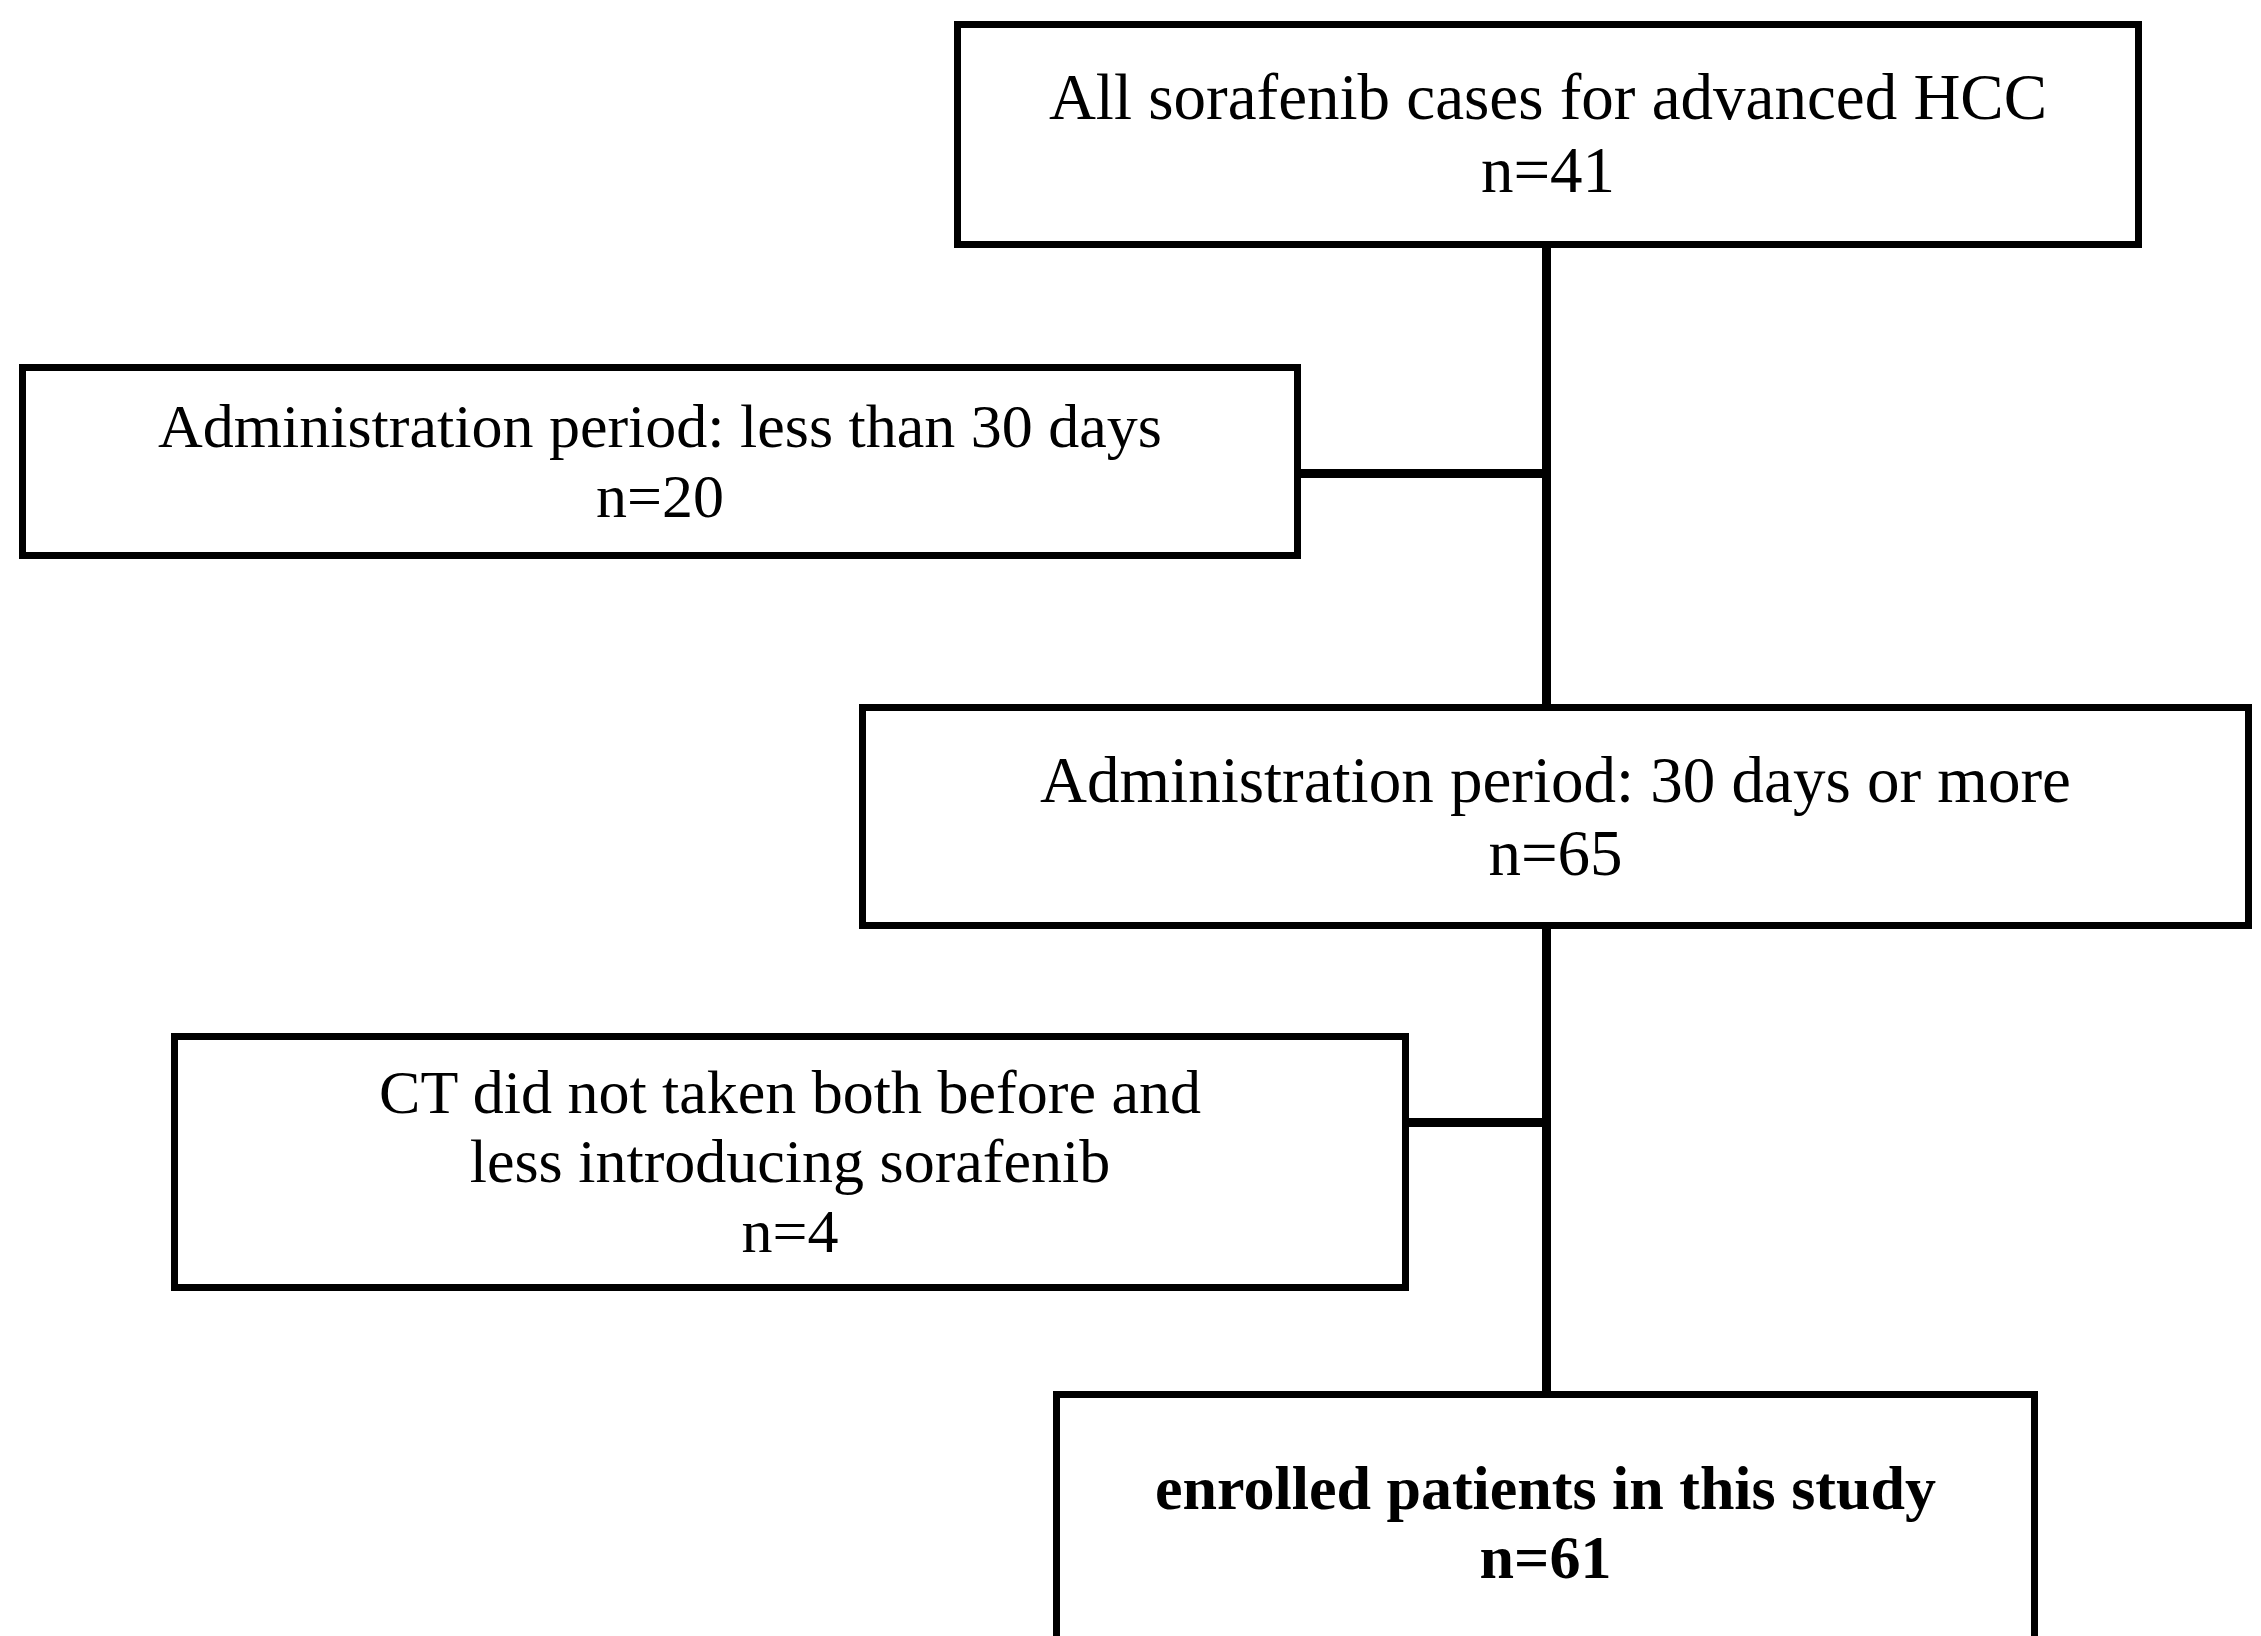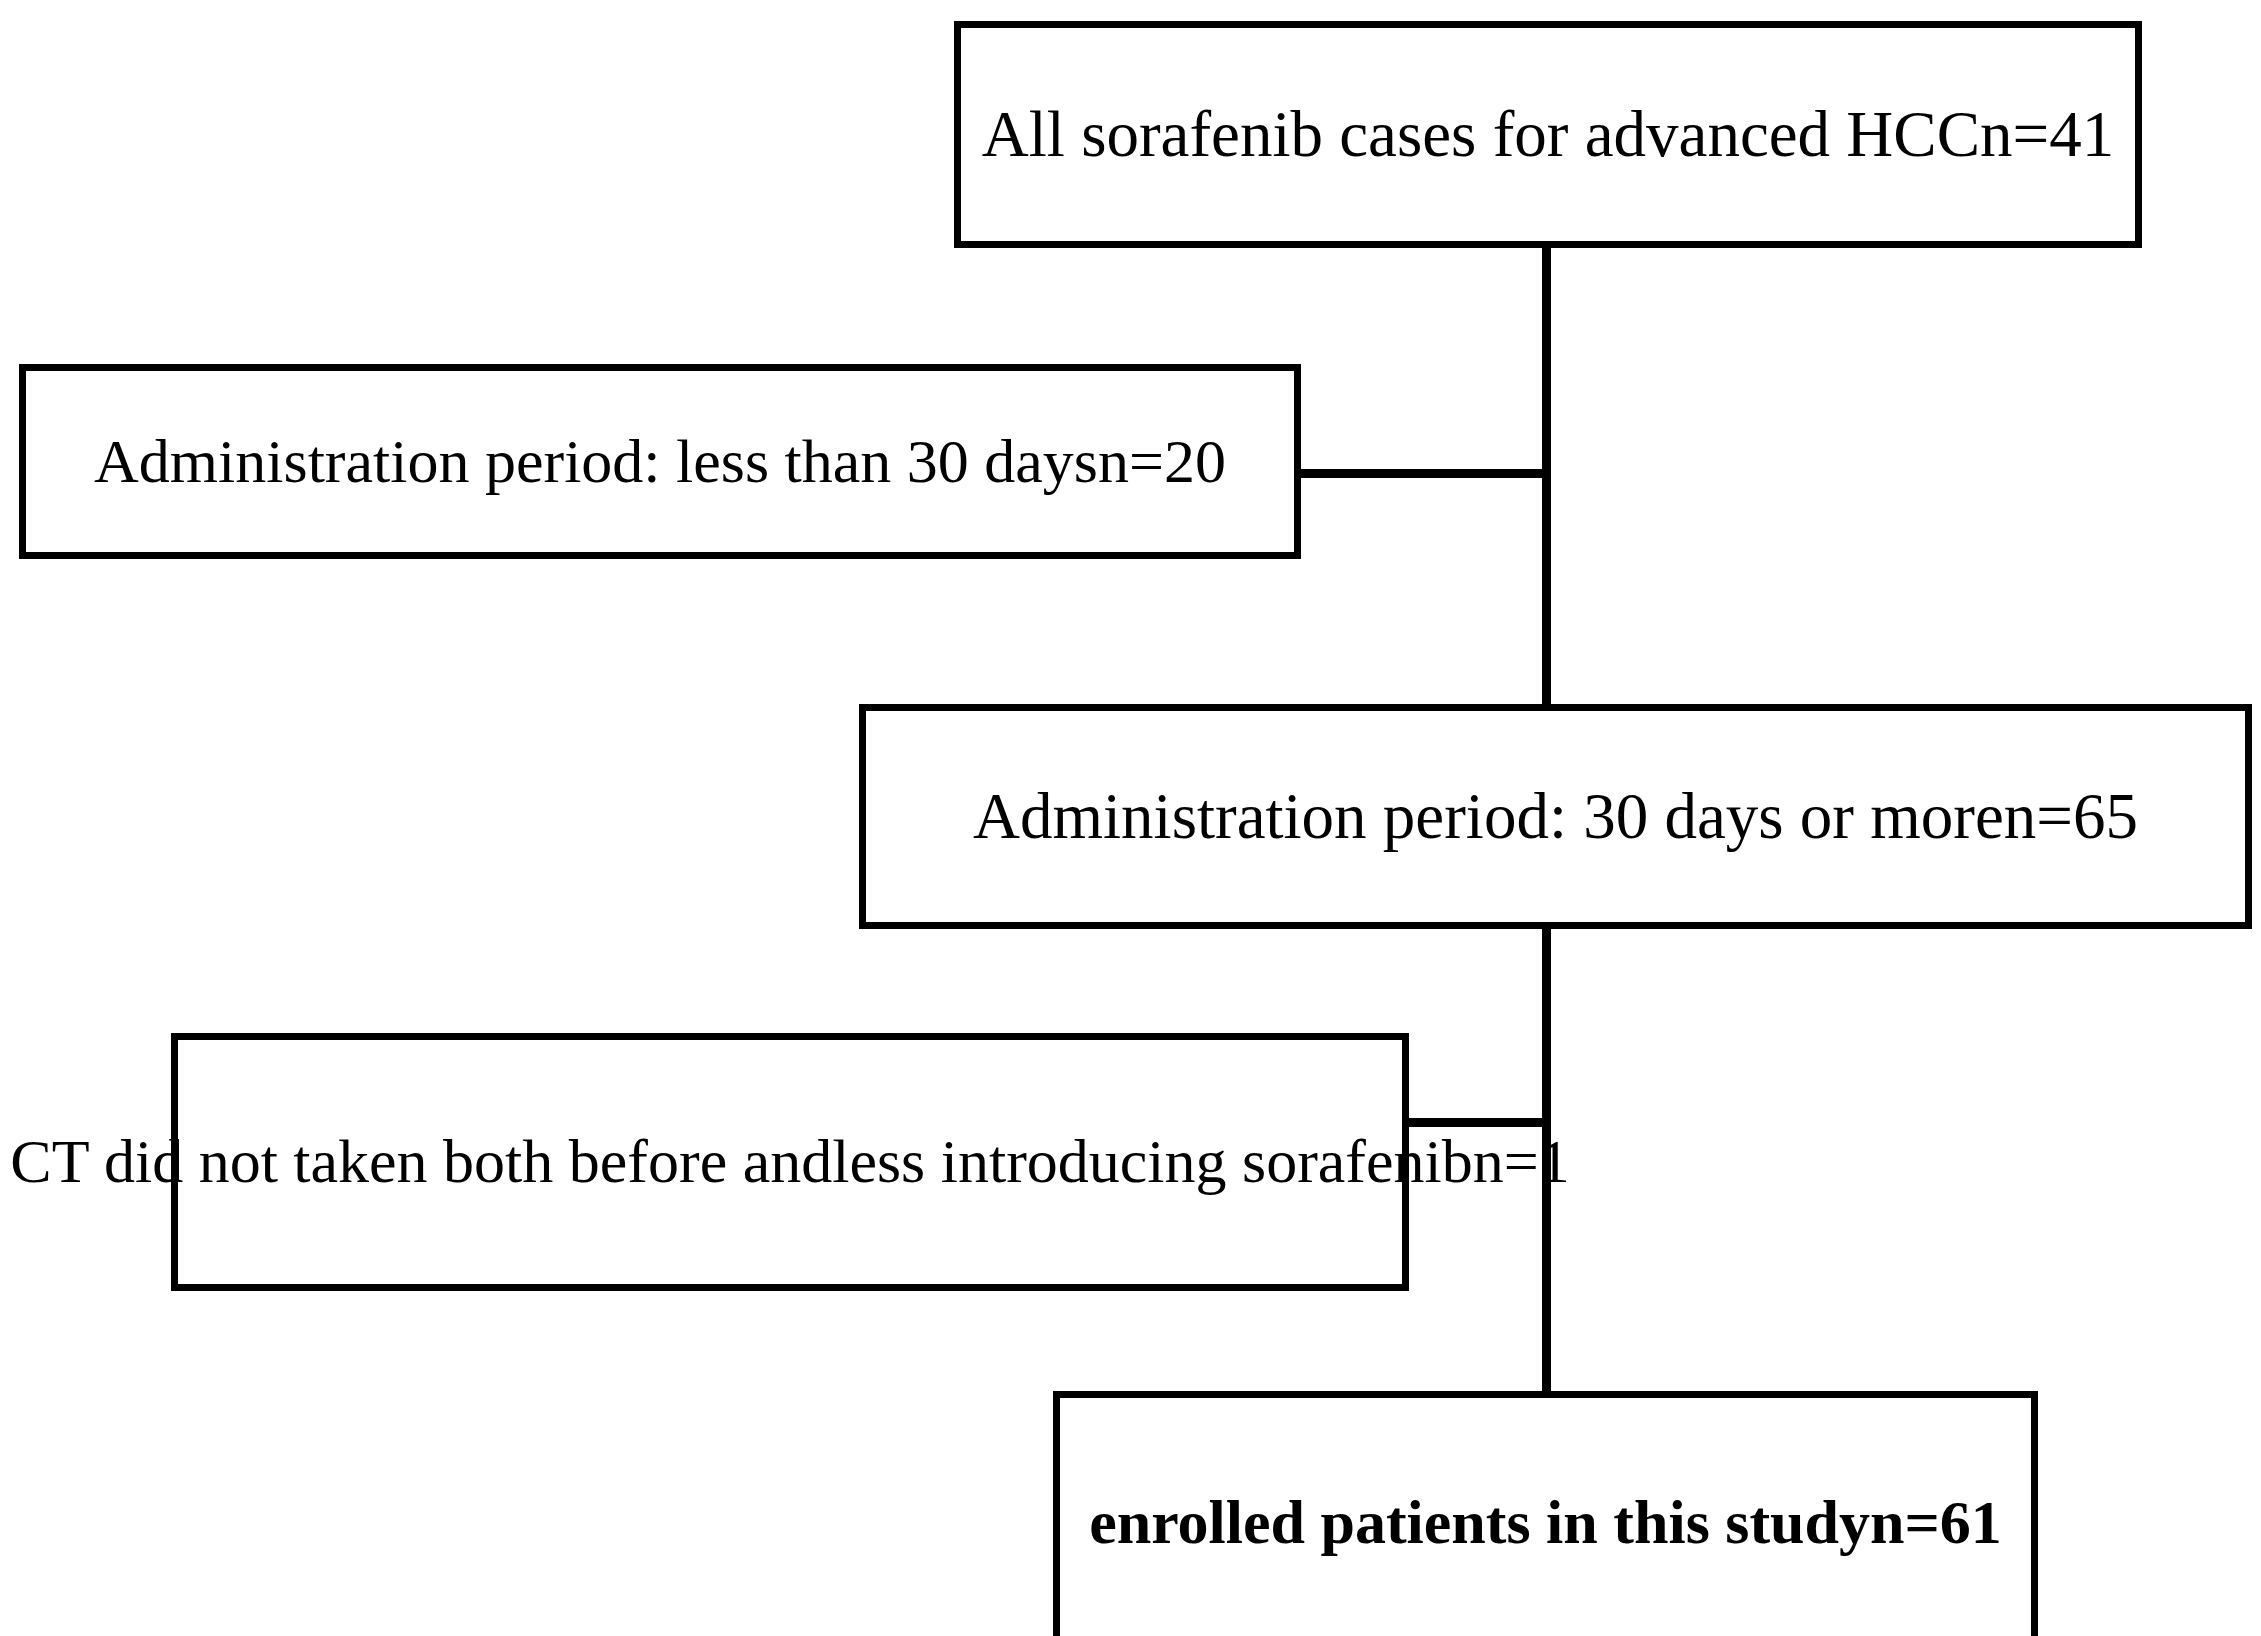--- a/index.html
+++ b/index.html
@@ -15,21 +15,21 @@
     background: #ffffff;
     overflow: hidden;
     font-family: "Liberation Serif", "DejaVu Serif", serif;
   }
   .node {
     position: absolute;
     box-sizing: border-box;
     border: 7.7px solid #000000;
     background: #ffffff;
     display: flex;
-    flex-direction: row;
+    flex-direction: column;
     align-items: center;
     justify-content: center;
     color: #000000;
     z-index: 2;
   }
   .node .line {
     display: block;
     white-space: nowrap;
     text-align: center;
     line-height: 1.12;
@@ -112,21 +112,21 @@
   </div>
 
   <div class="node" id="node-included-long">
     <span class="line">Administration period: 30 days or more</span>
     <span class="line">n=65</span>
   </div>
 
   <div class="node" id="node-excluded-ct">
     <span class="line">CT did not taken both before and</span>
     <span class="line">less introducing sorafenib</span>
-    <span class="line">n=1</span>
+    <span class="line">n=4</span>
   </div>
 
   <div class="node" id="node-enrolled">
     <span class="line">enrolled patients in this study</span>
     <span class="line">n=61</span>
   </div>
 
 </div>
 
 

